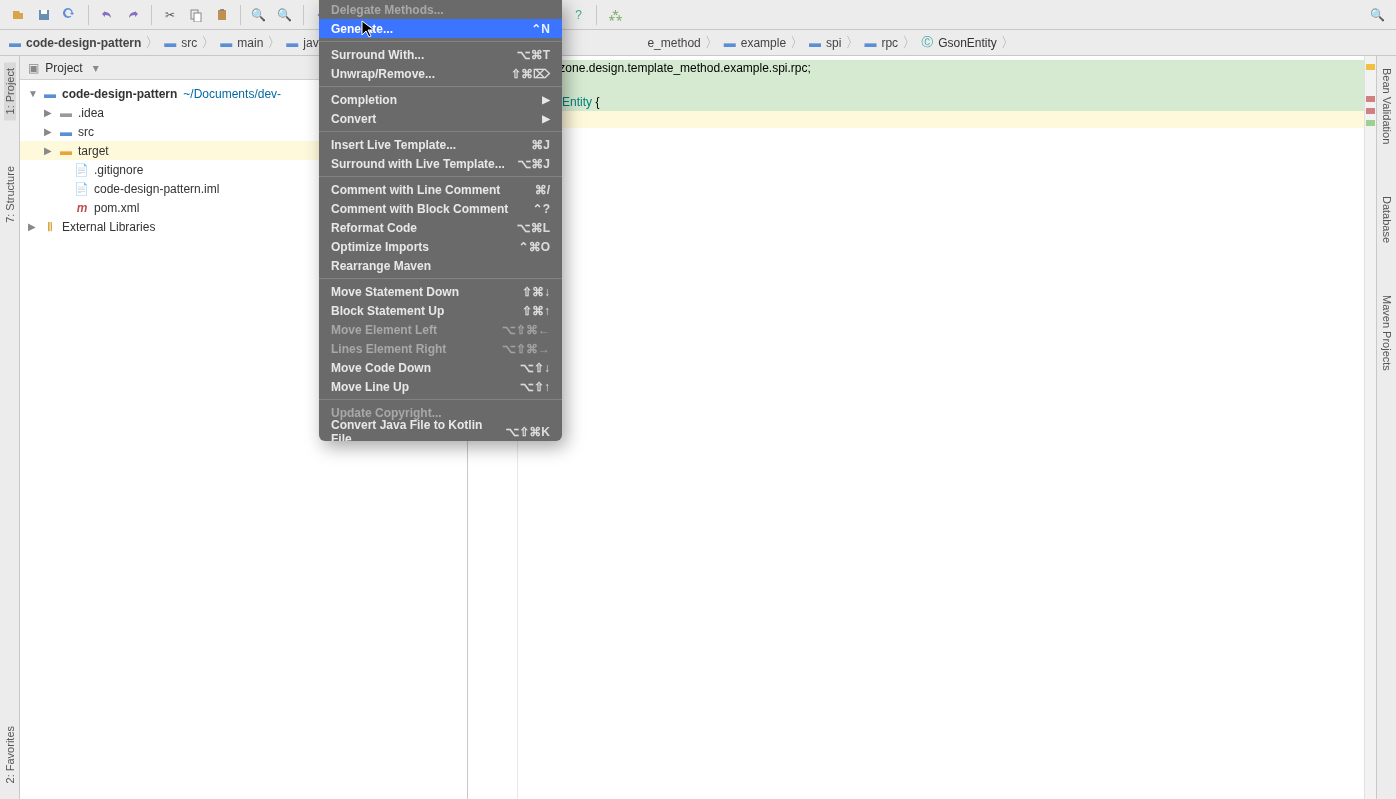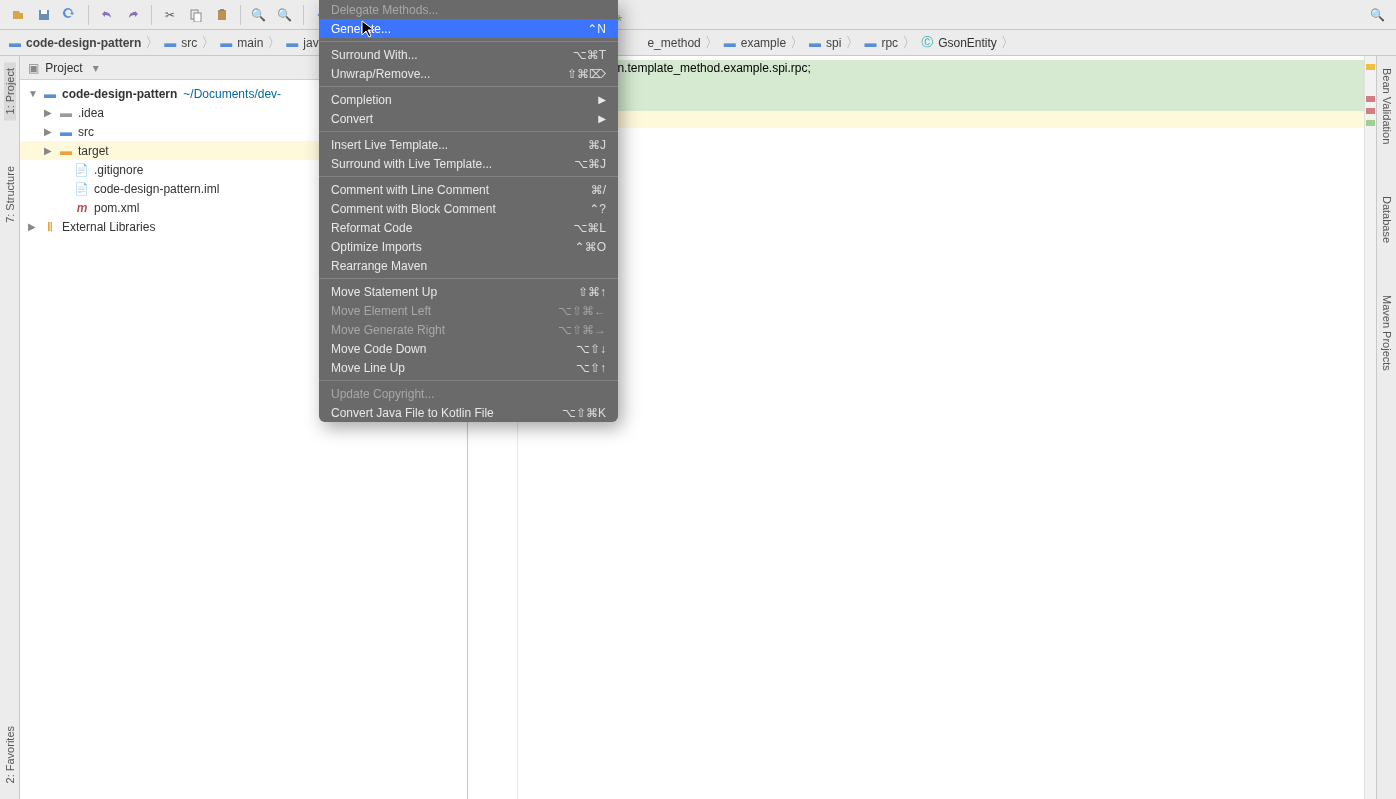--- a/index.html
+++ b/index.html
@@ -48,21 +48,21 @@
 
 .marker-strip { width: 12px; background: #f2f2f2; border-left: 1px solid #e0e0e0; position: relative; }
 .marker { position: absolute; right: 1px; width: 9px; height: 6px; }
 .marker.warn { background: #f0c040; }
 .marker.err { background: #d08080; }
 .marker.ok { background: #a0d090; }
 
 .right-gutter { width: 20px; background: #ececec; border-left: 1px solid #c8c8c8; display: flex; flex-direction: column; align-items: center; padding-top: 6px; gap: 40px; }
 .right-gutter .vtab { writing-mode: vertical-rl; font-size: 11px; color: #555; padding: 6px 0; cursor: pointer; }
 
-.dropdown { position: absolute; left: 319px; top: 0; width: 299px; background: #6a6a6a; color: #e8e8e8; border-radius: 0 0 6px 6px; box-shadow: 4px 6px 18px rgba(0,0,0,0.35); font-size: 13px; overflow: hidden; z-index: 100; }
+.dropdown { position: absolute; left: 319px; top: 0; width: 243px; background: #6a6a6a; color: #e8e8e8; border-radius: 0 0 6px 6px; box-shadow: 4px 6px 18px rgba(0,0,0,0.35); font-size: 13px; overflow: hidden; z-index: 100; font-weight: bold; }
 .dd-item { display: flex; align-items: center; justify-content: space-between; height: 19px; padding: 0 12px; cursor: pointer; }
 .dd-item.disabled { color: #a8a8a8; }
 .dd-item.highlight { background: #3a74ff; color: #fff; }
 .dd-item .sc { font-size: 12px; opacity: 0.9; }
 .dd-item .sub-arrow { font-size: 10px; }
 .dd-sep { height: 1px; background: #828282; margin: 3px 0; }
 
 .folder-blue { color: #5a8fd6; }
 .folder-orange { color: #e8a33d; }
 .folder-grey { color: #9a9a9a; }
@@ -353,29 +353,33 @@
     </div>
     <div class="dd-item">
       <span>Optimize Imports</span>
       <span class="sc">⌃⌘O</span>
     </div>
     <div class="dd-item">
       <span>Rearrange Maven</span>
     </div>
     <div class="dd-sep"></div>
     <div class="dd-item">
-      <span>Move Statement Up</span>
+      <span>Move Statement Down</span>
+      <span class="sc">⇧⌘↓</span>
+    </div>
+    <div class="dd-item">
+      <span>Block Statement Up</span>
       <span class="sc">⇧⌘↑</span>
     </div>
     <div class="dd-item disabled">
       <span>Move Element Left</span>
       <span class="sc">⌥⇧⌘←</span>
     </div>
     <div class="dd-item disabled">
-      <span>Move Generate Right</span>
+      <span>Lines Element Right</span>
       <span class="sc">⌥⇧⌘→</span>
     </div>
     <div class="dd-item">
       <span>Move Code Down</span>
       <span class="sc">⌥⇧↓</span>
     </div>
     <div class="dd-item">
       <span>Move Line Up</span>
       <span class="sc">⌥⇧↑</span>
     </div>

